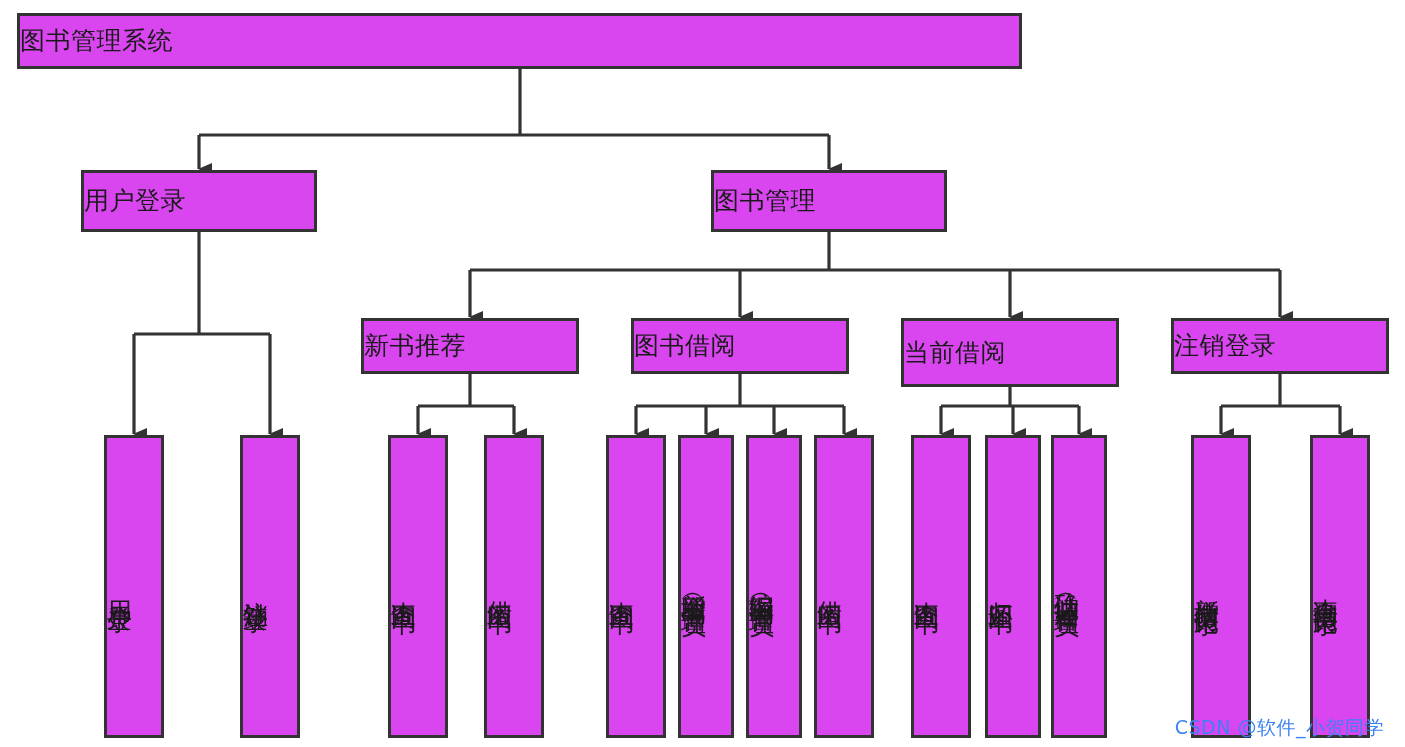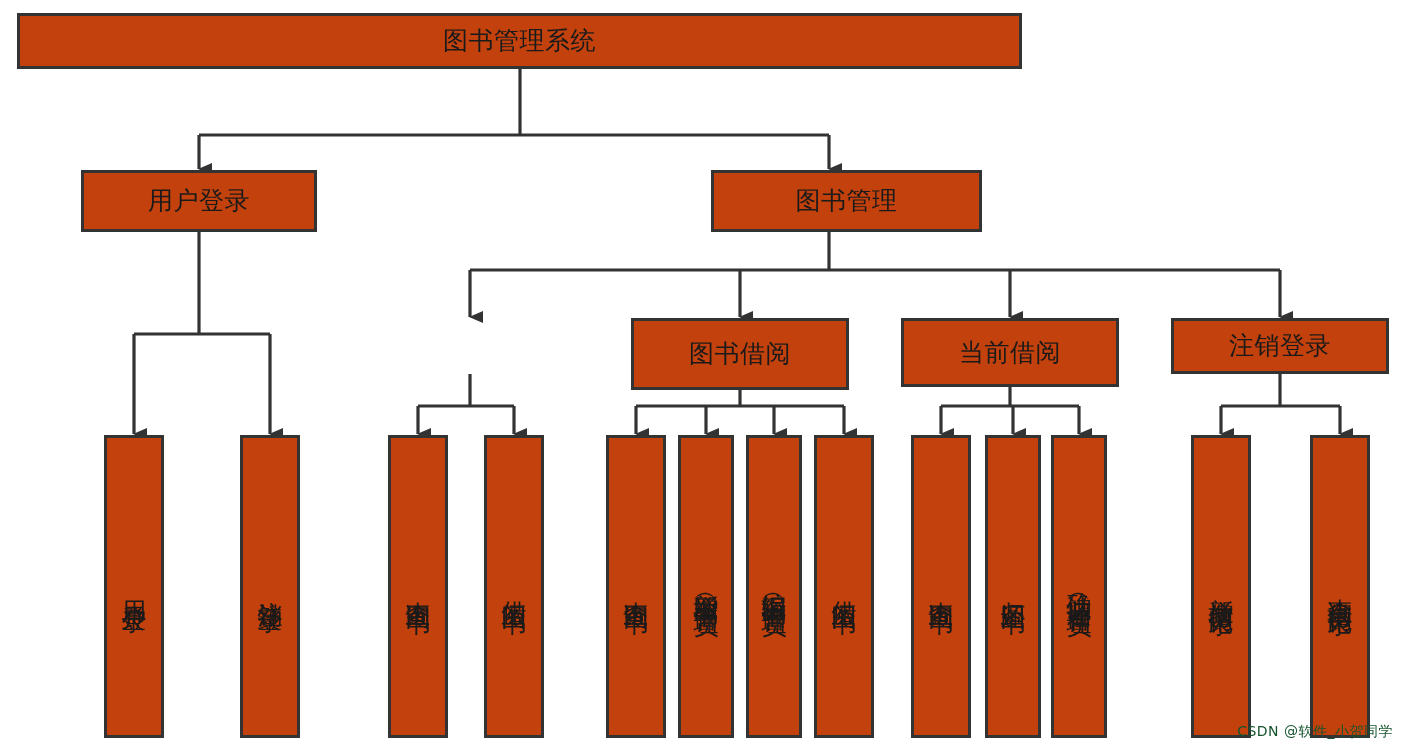--- a/index.html
+++ b/index.html
@@ -22,24 +22,24 @@
     left: 0;
     top: 0;
     width: 1405px;
     height: 747px;
     pointer-events: none;
   }
   .node {
     position: absolute;
     box-sizing: border-box;
     border: 3px solid #333333;
-    background: #c2410c;
+    background: #d946ef;
     display: flex;
     align-items: center;
-    justify-content: center;
+    justify-content: flex-start;
     color: #1a1a1a;
     line-height: 1.18;
   }
   .node.horiz {
     font-size: 25px;
     letter-spacing: 0.5px;
   }
   .node.vert {
     font-size: 25px;
   }
@@ -50,24 +50,24 @@
     line-height: 1;
     white-space: nowrap;
     display: block;
   }
   .node .hlabel {
     display: block;
     white-space: nowrap;
   }
   #watermark {
     position: absolute;
-    right: 12px;
+    right: 21px;
     bottom: 6px;
-    font-size: 14px;
-    color: #14532d;
+    font-size: 19px;
+    color: #3b82f6;
     white-space: nowrap;
     letter-spacing: 0.5px;
   }
 </style>
 </head>
 <body>
 
 <div id="canvas">
 
   <svg id="wires" viewBox="0 0 1405 747" xmlns="http://www.w3.org/2000/svg">
@@ -113,25 +113,28 @@
       </g>
   </svg>
 
   <div class="node horiz" id="node-root" style="left: 17px; top: 13px; width: 1005px; height: 56px;">
     <span class="hlabel">图书管理系统</span>
   </div>
 
   <div class="node horiz" id="node-l2-0" style="left: 81px; top: 170px; width: 236px; height: 62px;">
     <span class="hlabel">用户登录</span>
   </div>
-  <div class="node horiz" id="node-l2-1" style="left: 711px; top: 170px; width: 271px; height: 62px;">
+  <div class="node horiz" id="node-l2-1" style="left: 711px; top: 170px; width: 236px; height: 62px;">
     <span class="hlabel">图书管理</span>
   </div>
 
-  <div class="node horiz" id="node-l3-1" style="left: 631px; top: 318px; width: 218px; height: 72px;">
+  <div class="node horiz" id="node-l3-0" style="left: 361px; top: 318px; width: 218px; height: 56px;">
+    <span class="hlabel">新书推荐</span>
+  </div>
+  <div class="node horiz" id="node-l3-1" style="left: 631px; top: 318px; width: 218px; height: 56px;">
     <span class="hlabel">图书借阅</span>
   </div>
   <div class="node horiz" id="node-l3-2" style="left: 901px; top: 318px; width: 218px; height: 69px;">
     <span class="hlabel">当前借阅</span>
   </div>
   <div class="node horiz" id="node-l3-3" style="left: 1171px; top: 318px; width: 218px; height: 56px;">
     <span class="hlabel">注销登录</span>
   </div>
 
   <div class="node vert" id="node-leaf-0" style="left: 104px; top: 435px; width: 60px; height: 303px;">

